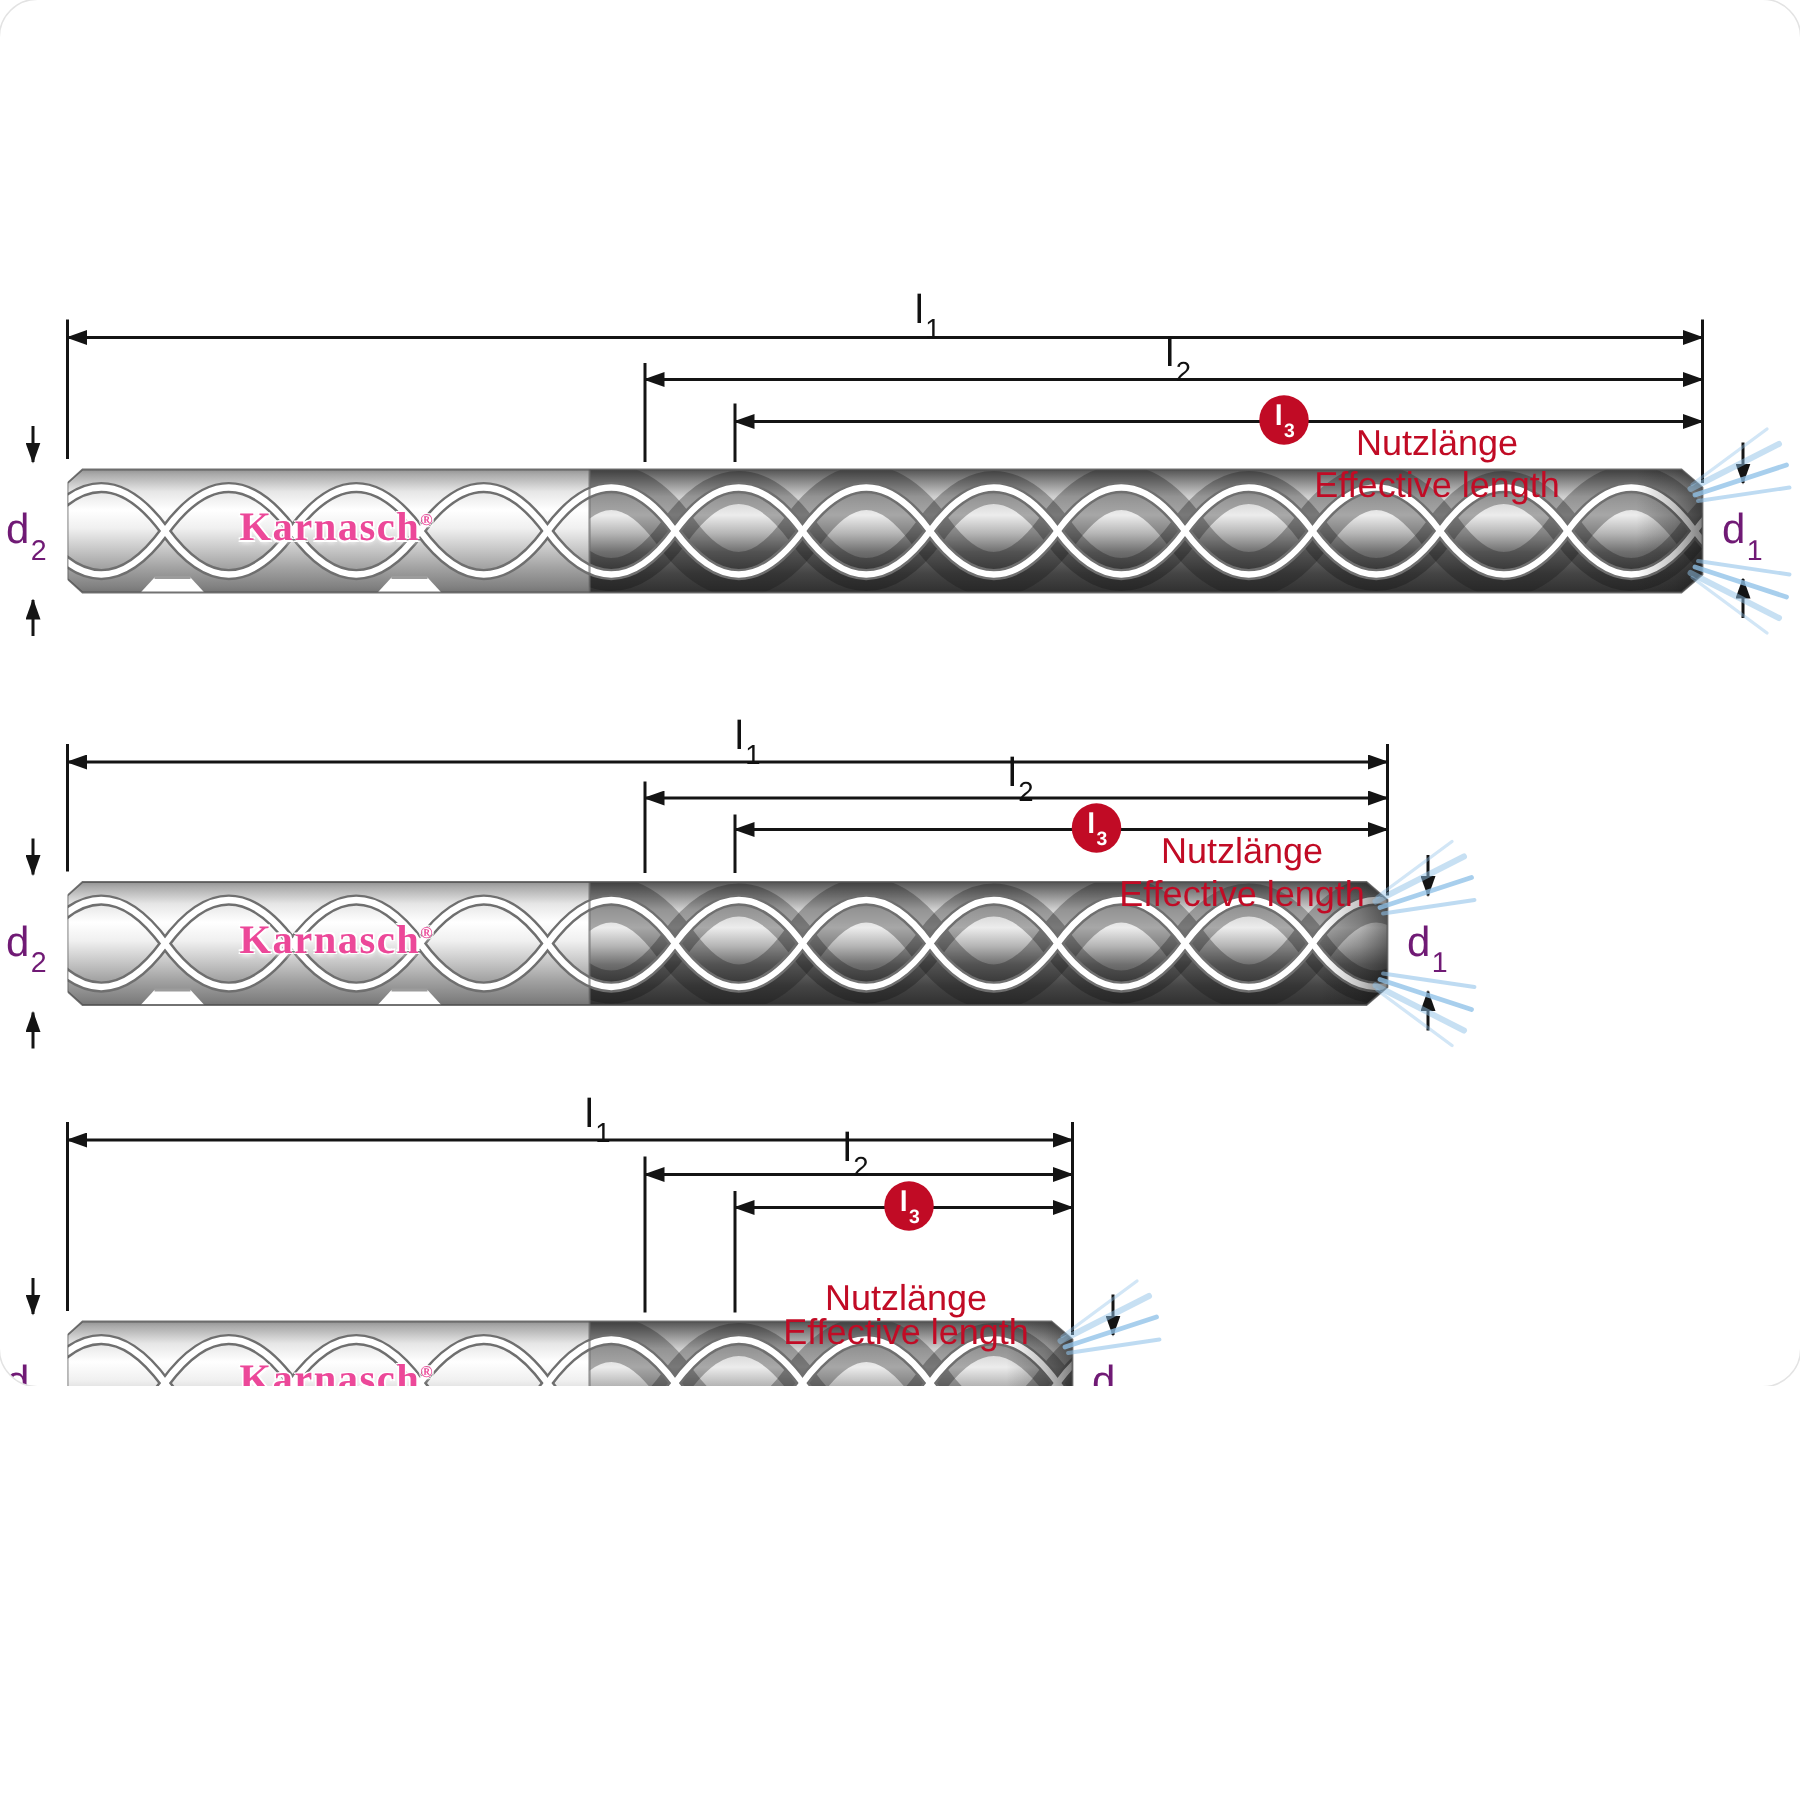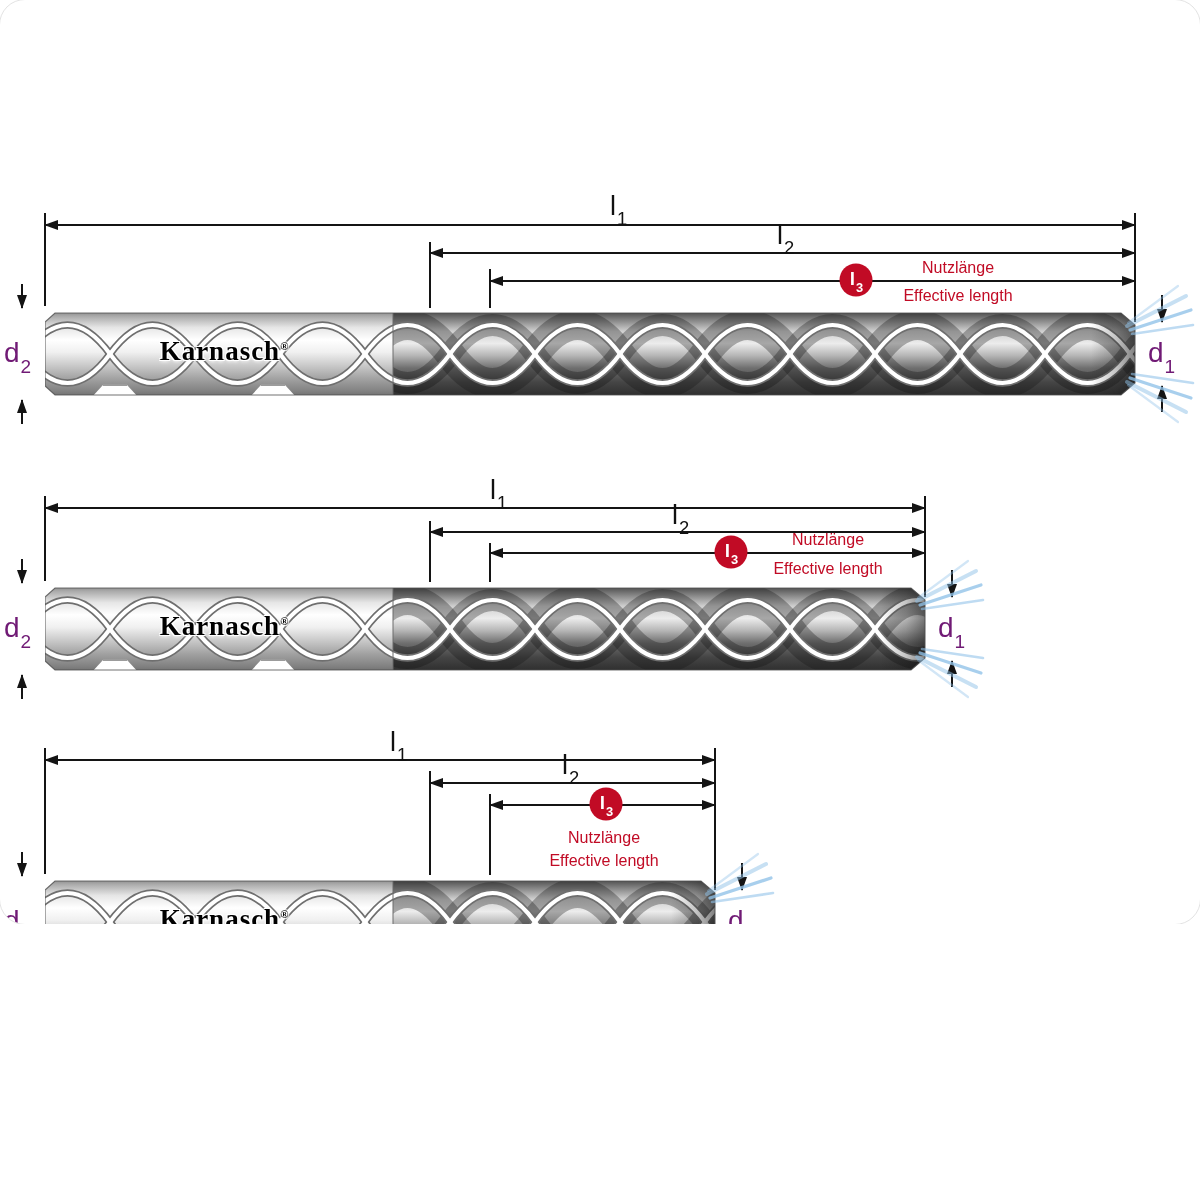--- a/index.html
+++ b/index.html
@@ -40,33 +40,33 @@
     font-size:27px;color:#111;white-space:nowrap;line-height:1;
   }
   .dim-label sub,.d-label sub,.badge sub{
     font-size:.68em;position:relative;top:.22em;left:1px;line-height:1;
   }
   .d-label{
     position:absolute;font-size:28px;color:#701a75;white-space:nowrap;line-height:1.2;
   }
   .red-note{
     position:absolute;transform:translate(-50%,-50%);
-    font-size:16px;color:var(--accent-red);white-space:nowrap;line-height:1;
+    font-size:24px;color:var(--accent-red);white-space:nowrap;line-height:1;margin-top:28px;
   }
   .badge{
     position:absolute;width:33px;height:33px;border-radius:50%;
     background:var(--accent-red);color:#fff;
     display:flex;align-items:center;justify-content:center;
     transform:translate(-50%,-50%);
     font-size:19px;font-weight:bold;line-height:1;
   }
   .logo{
     position:absolute;text-align:center;
     font-family:"Liberation Serif",serif;font-weight:700;
-    font-size:27px;letter-spacing:1px;color:#000000;white-space:nowrap;
+    font-size:27px;letter-spacing:1px;color:#ec4899;white-space:nowrap;
     text-shadow:-1px -1px 0 #fff,1px -1px 0 #fff,-1px 1px 0 #fff,1px 1px 0 #fff,0 2px 3px rgba(255,255,255,.7);
   }
   .logo .reg{font-size:11px;vertical-align:super;letter-spacing:0;}
 </style>
 </head>
 <body>
 
 <svg width="0" height="0" style="position:absolute" aria-hidden="true">
   <defs>
     <linearGradient id="gradShank" x1="0" y1="0" x2="0" y2="1">

